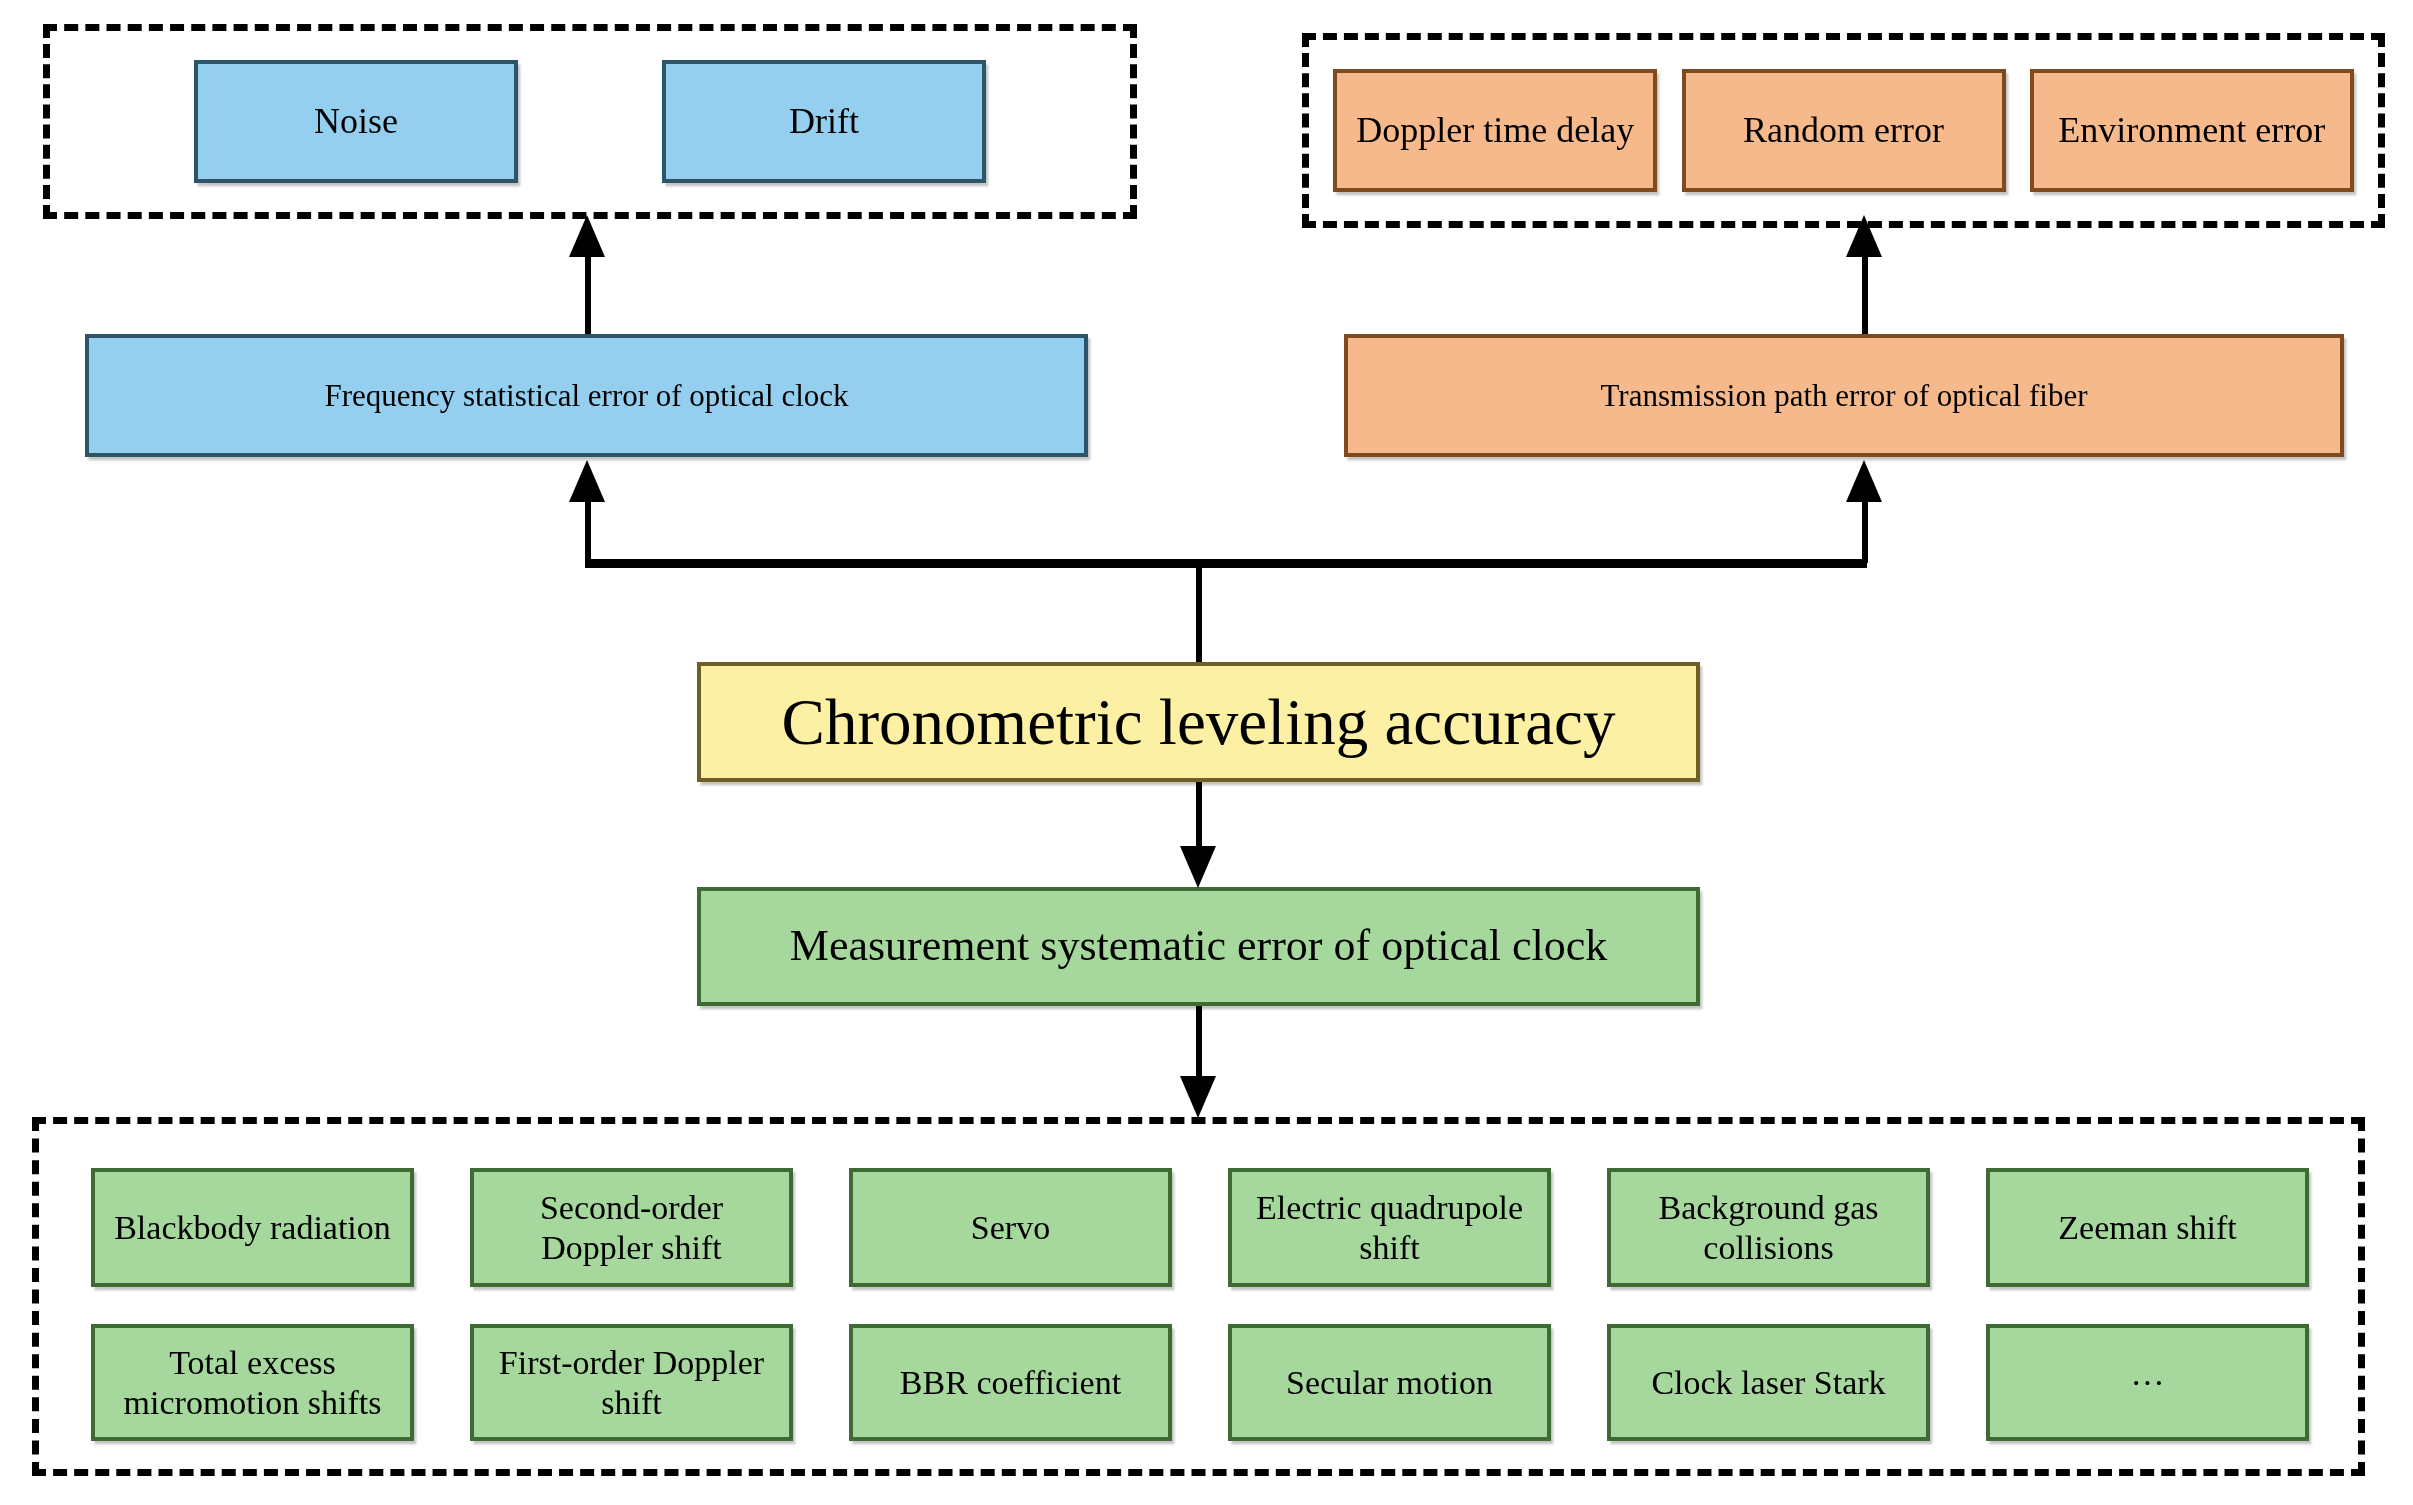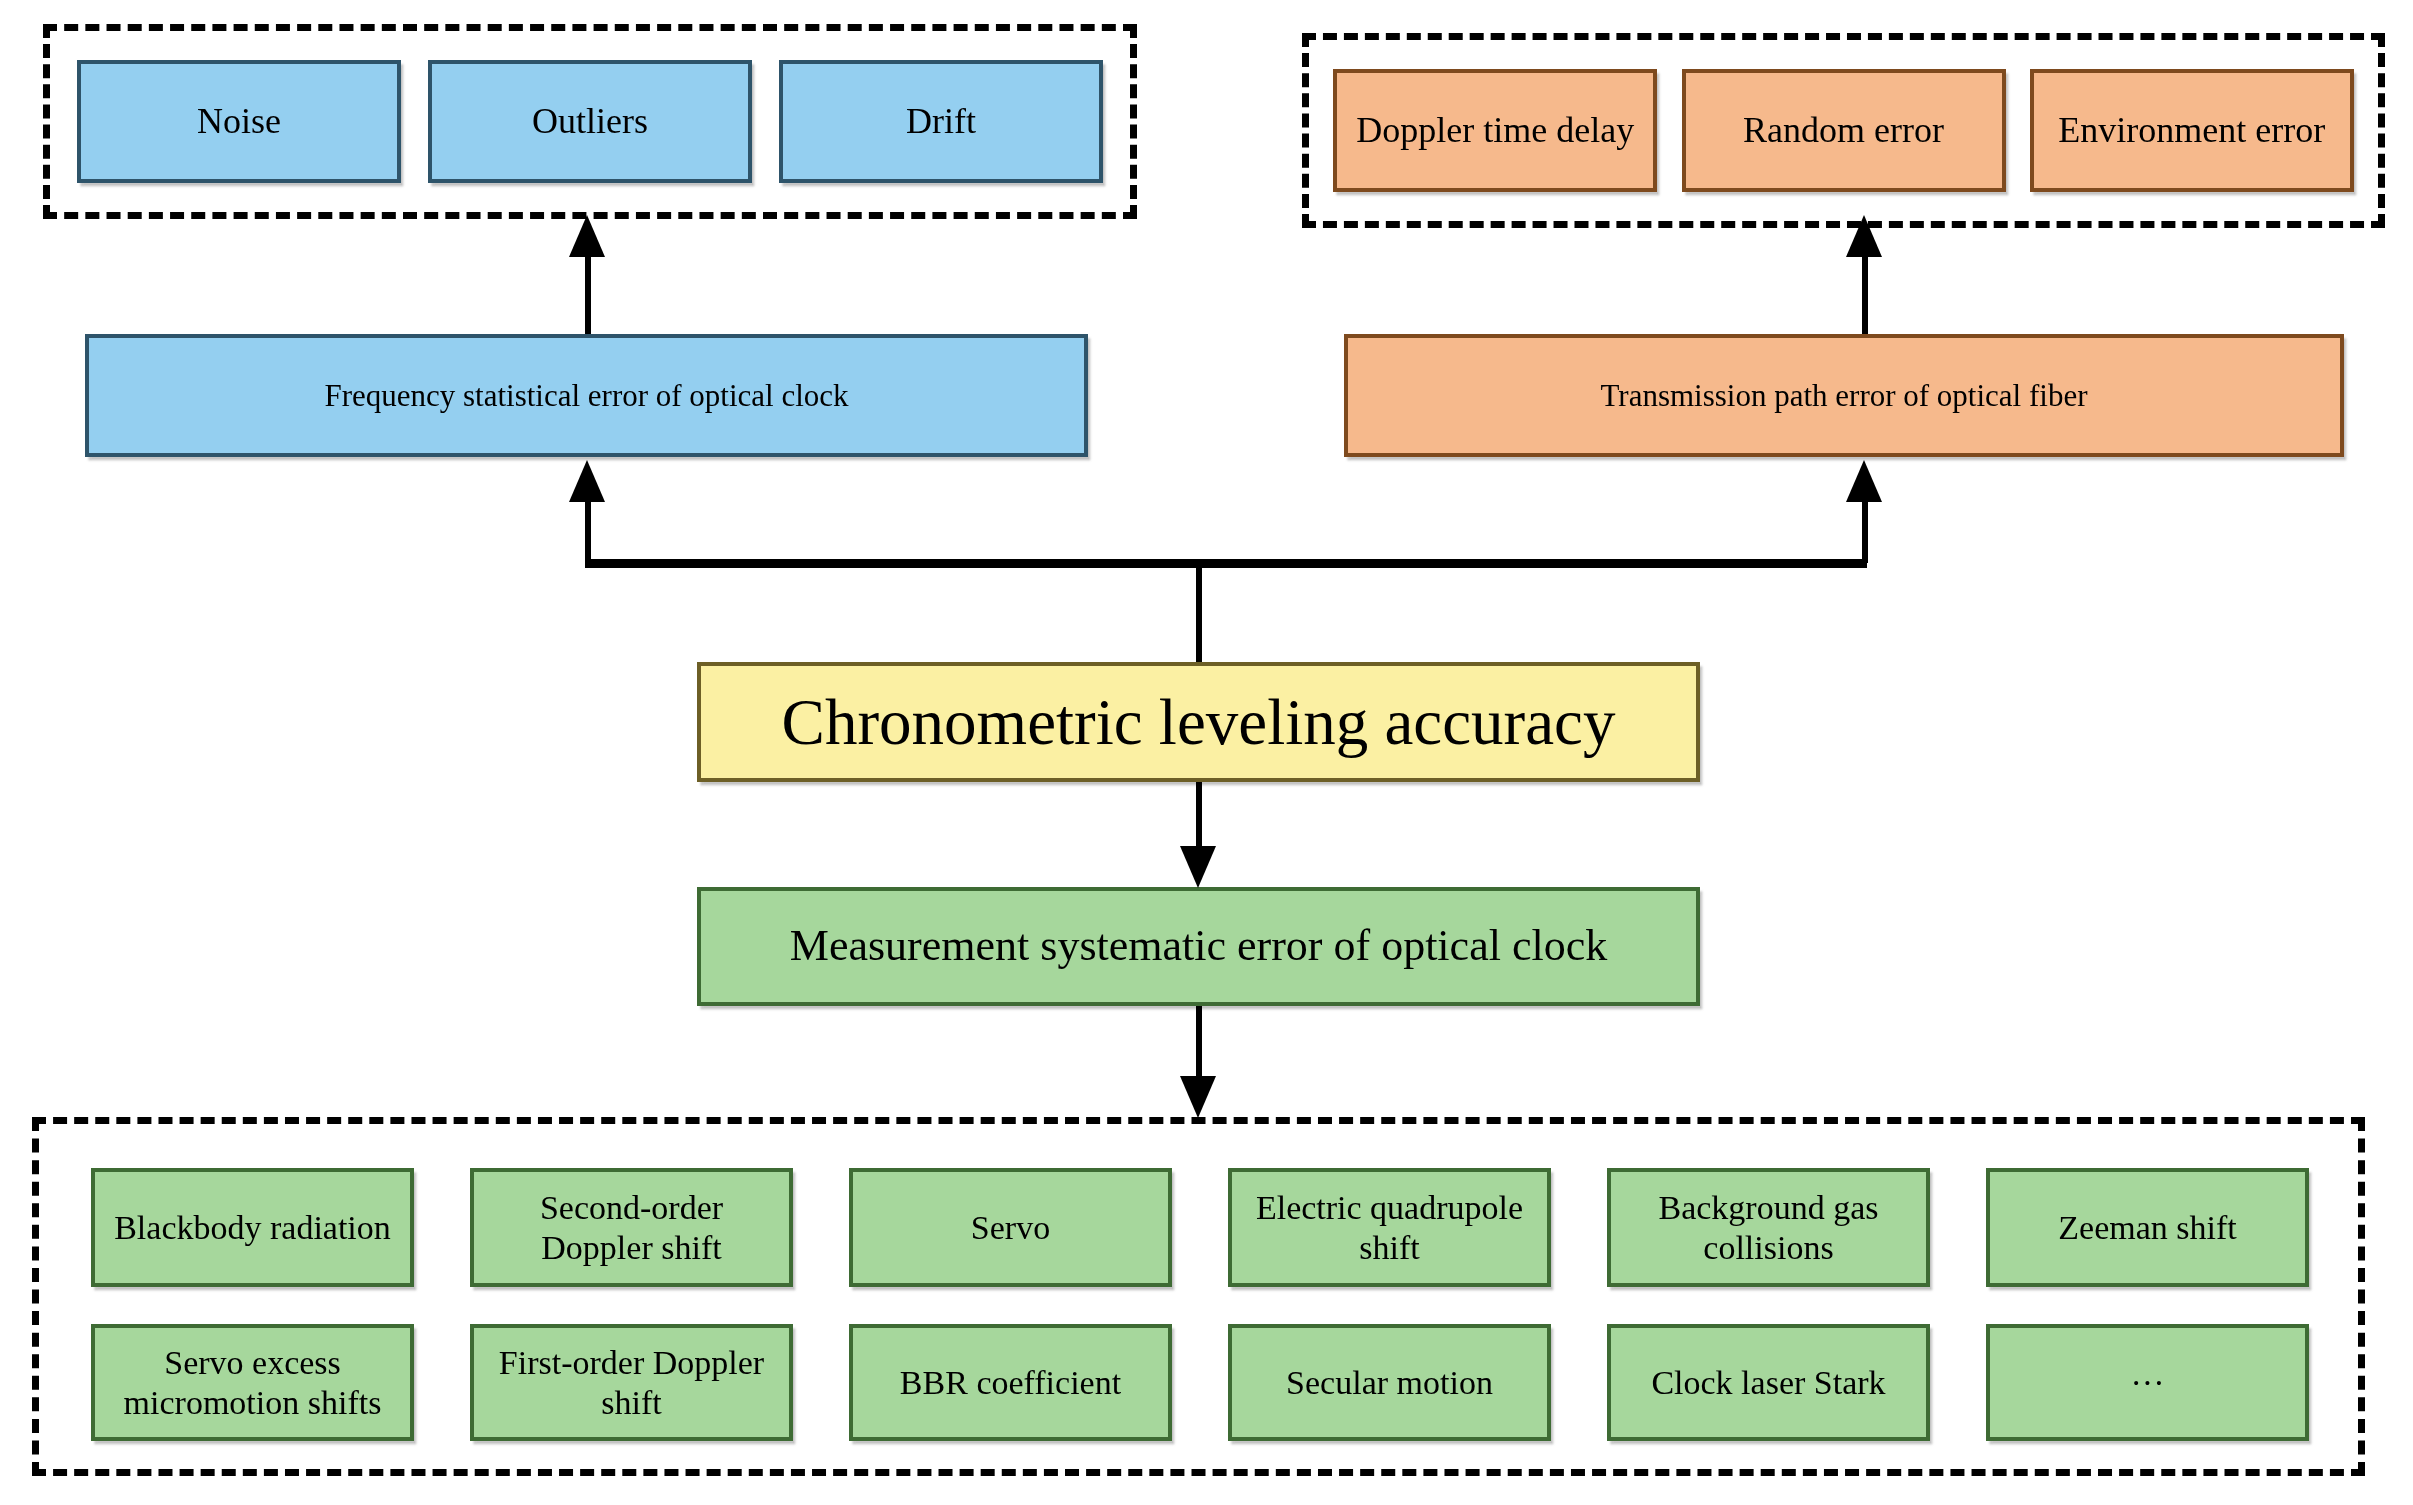--- a/index.html
+++ b/index.html
@@ -68,21 +68,20 @@
     border-top:42px solid #000000;
   }
 </style>
 </head>
 <body>
 
 <div class="canvas">
 
   <div class="dash-group hgroup" style="left:43px; top:24px; width:1094px; height:195px;">
     <div class="node blue small-box">Noise</div>
-    <div class="node blue small-box">Outliers</div>
     <div class="node blue small-box">Drift</div>
   </div>
 
   <div class="dash-group hgroup" style="left:1302px; top:33px; width:1083px; height:195px;">
     <div class="node orange small-box">Doppler time delay</div>
     <div class="node orange small-box">Random error</div>
     <div class="node orange small-box">Environment error</div>
   </div>
 
   <div class="node blue mid-box" style="left:85px; top:334px; width:1003px;">Frequency statistical error of optical clock</div>
@@ -94,21 +93,21 @@
   <div class="node green mid-box" style="left:697px; top:887px; width:1003px; height:119px; font-size:44px;">Measurement systematic error of optical clock</div>
 
   <div class="dash-group bottom-grid">
     <div class="node green">Blackbody radiation</div>
     <div class="node green">Second-order Doppler shift</div>
     <div class="node green">Servo</div>
     <div class="node green">Electric quadrupole shift</div>
     <div class="node green">Background gas collisions</div>
     <div class="node green">Zeeman shift</div>
 
-    <div class="node green">Servo excess micromotion shifts</div>
+    <div class="node green">Total excess micromotion shifts</div>
     <div class="node green">First-order Doppler shift</div>
     <div class="node green">BBR coefficient</div>
     <div class="node green">Secular motion</div>
     <div class="node green">Clock laser Stark</div>
     <div class="node green">···</div>
   </div>
 
   <div class="arrow-up" style="left:569px; top:215px;"></div>
   <div class="v-line" style="left:585px; top:252px; height:82px;"></div>
 

